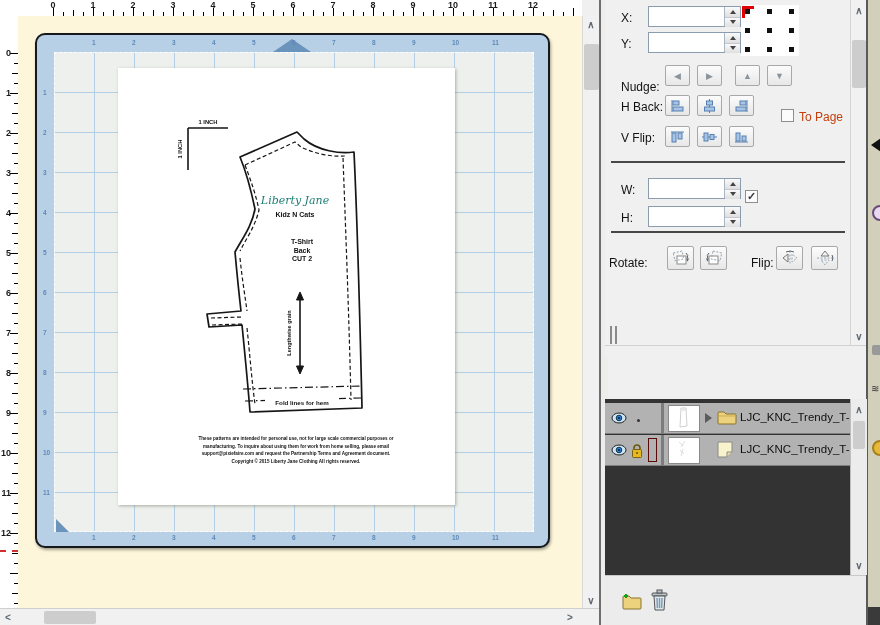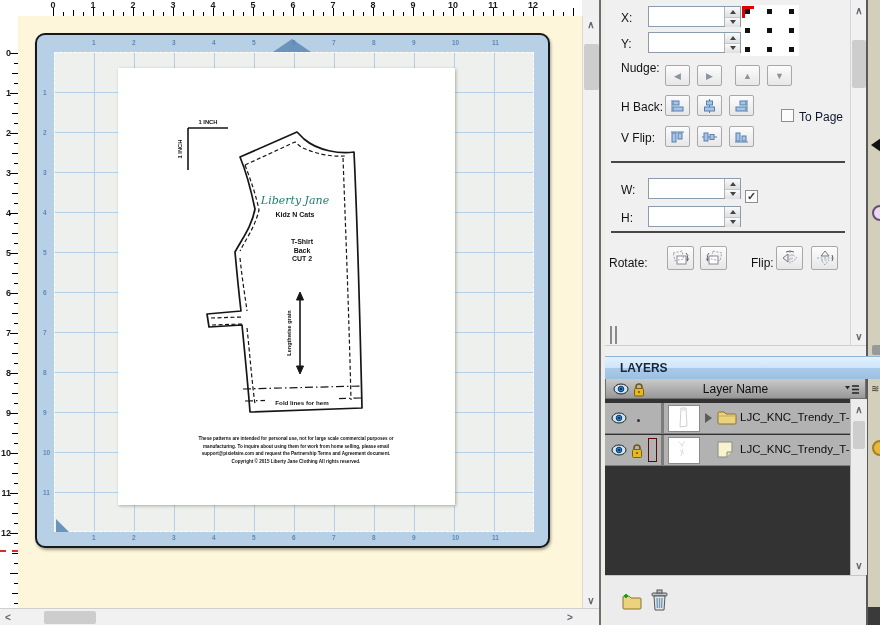--- a/index.html
+++ b/index.html
@@ -52,21 +52,21 @@
   .spin div{position:absolute;left:0;width:15px;height:9.5px;background:linear-gradient(#fafafa,#dfdfdf);
        display:flex;align-items:center;justify-content:center;}
   .spin .dn{top:9.5px;border-top:1px solid #c2c8cd;}
   .tri-up{width:0;height:0;border-left:3.5px solid transparent;border-right:3.5px solid transparent;border-bottom:4px solid #444;}
   .tri-dn{width:0;height:0;border-left:3.5px solid transparent;border-right:3.5px solid transparent;border-top:4px solid #444;}
   .pbtn{position:absolute;background:linear-gradient(#fcfcfc,#e7e7e7);border:1px solid #a8a8a8;border-radius:2px;
        display:flex;align-items:center;justify-content:center;box-sizing:border-box;}
   .nudge-g{color:#8a949c;font-size:9px;}
   .checkbox{position:absolute;width:13px;height:13px;background:#fcfcfc;border:1px solid #8e8e8e;box-sizing:border-box;
        display:flex;align-items:center;justify-content:center;font-size:11px;color:#3c3c3c;font-weight:bold;}
-  .gray-label{position:absolute;color:#0f172a;}
+  .gray-label{position:absolute;color:#c2410c;}
   .hr{position:absolute;height:2px;background:#474747;}
   #anchor-box{position:absolute;left:136px;top:5px;width:58px;height:51px;background:#fff;}
   .adot{position:absolute;width:5px;height:5px;background:#111;}
   .redL{position:absolute;background:#e00000;}
   #grip{left:608px;top:326px;width:12px;height:18px;}
   #grip div{position:absolute;top:0;width:2px;height:18px;background:#8a8a8a;}
   
   #splitter-strip{left:605px;top:345px;width:261px;height:11px;background:#f0f0f0;border-top:1px solid #d0d0d0;}
   #layers-title{left:605px;top:356px;width:275px;height:22px;z-index:3;
        background:linear-gradient(#e2f1fe 0%,#cde5fa 49%,#a9cbe9 51%,#9cc0e2 100%);
@@ -393,21 +393,21 @@
       <div class="adot" style="left:4px;top:23px;"></div>
       <div class="adot" style="left:26px;top:23px;"></div>
       <div class="adot" style="left:48px;top:23px;"></div>
       <div class="adot" style="left:4px;top:42px;"></div>
       <div class="adot" style="left:26px;top:42px;"></div>
       <div class="adot" style="left:48px;top:42px;"></div>
       <div class="redL" style="left:1px;top:1px;width:12px;height:3px;"></div>
       <div class="redL" style="left:1px;top:1px;width:3px;height:12px;"></div>
     </div>
 
-    <div class="plabel" style="left:16px;top:61px;">Nudge:</div>
+    <div class="plabel" style="left:16px;top:80px;">Nudge:</div>
     <div class="pbtn nudge-g" style="left:60px;top:65px;width:25px;height:21px;">
         <span>◀</span>
       </div>
     <div class="pbtn nudge-g" style="left:92px;top:65px;width:25px;height:21px;">
         <span>▶</span>
       </div>
     <div class="pbtn nudge-g" style="left:130px;top:65px;width:25px;height:21px;">
         <span>▲</span>
       </div>
     <div class="pbtn nudge-g" style="left:162px;top:65px;width:25px;height:21px;">
@@ -543,43 +543,21 @@
     <div class="sliver-ic" style="left:3px;top:138px;width:0;height:0;border-top:7px solid transparent;border-bottom:7px solid transparent;border-right:10px solid #111;"></div>
     <div class="sliver-ic" style="left:4px;top:205px;width:12px;height:12px;border-radius:50%;background:#e8d8f0;border:2px solid #6a4a7a;"></div>
     <div class="sliver-ic" style="left:4px;top:345px;width:10px;height:10px;background:#999;border-radius:2px;"></div>
     <div class="sliver-ic" style="left:3px;top:383px;font-size:10px;color:#333;">≋</div>
     <div class="sliver-ic" style="left:4px;top:440px;width:12px;height:12px;border-radius:50%;background:#e6b93d;border:2px solid #a87f1a;"></div>
     <div class="sliver-ic" style="left:0;top:607px;width:14px;height:18px;background:#3a3a3a;"></div>
   </div>
 
   <div id="splitter-strip" class="abs"></div>
 
-  <div id="layers-title" class="abs">
-    <span style="margin-left:15px;">LAYERS</span>
-  </div>
-
-  <div id="layers-namebar" class="abs">
-    <svg class="abs" style="left:7px;top:4px;" width="16" height="12">
-      <ellipse cx="8" cy="6" rx="7" ry="5" fill="#cfe6f2" stroke="#222"></ellipse>
-        <circle cx="8" cy="6" r="2.8" fill="#2a7fd4" stroke="#123a5c"></circle>
-        <circle cx="8" cy="6" r="1.1" fill="#0a1a2a"></circle>
-    </svg>
-    <svg class="abs" style="left:27px;top:3px;" width="12" height="15">
-      <path d="M3,7 V5 a3,3 0 0 1 6,0 V7" fill="none" stroke="#6a5a10" stroke-width="1.6"></path>
-        <rect x="1.5" y="6.5" width="9" height="7.5" rx="1" fill="#e8b820" stroke="#7a6210"></rect>
-        <circle cx="6" cy="10" r="1.1" fill="#6a5a10"></circle>
-    </svg>
-    <div class="title">Layer Name</div>
-    <svg class="abs" style="left:238px;top:4px;" width="16" height="13">
-      <polygon points="1,3 6,3 3.5,6.5" fill="#2a2a2a"></polygon>
-        <line x1="8" y1="3" x2="15" y2="3" stroke="#2a2a2a" stroke-width="1.6"></line>
-        <line x1="8" y1="6.5" x2="15" y2="6.5" stroke="#2a2a2a" stroke-width="1.6"></line>
-        <line x1="8" y1="10" x2="15" y2="10" stroke="#2a2a2a" stroke-width="1.6"></line>
-    </svg>
-  </div>
+
 
   <div id="layers-list" class="abs">
 
     <div class="lrow" style="top:4px;">
       <svg class="abs" style="left:6px;top:9px;" width="16" height="12">
         <ellipse cx="8" cy="6" rx="7" ry="5" fill="#cfe6f2" stroke="#222"></ellipse>
           <circle cx="8" cy="6" r="2.8" fill="#2a7fd4" stroke="#123a5c"></circle>
           <circle cx="8" cy="6" r="1.1" fill="#0a1a2a"></circle>
       </svg>
       <div class="dot"></div>

